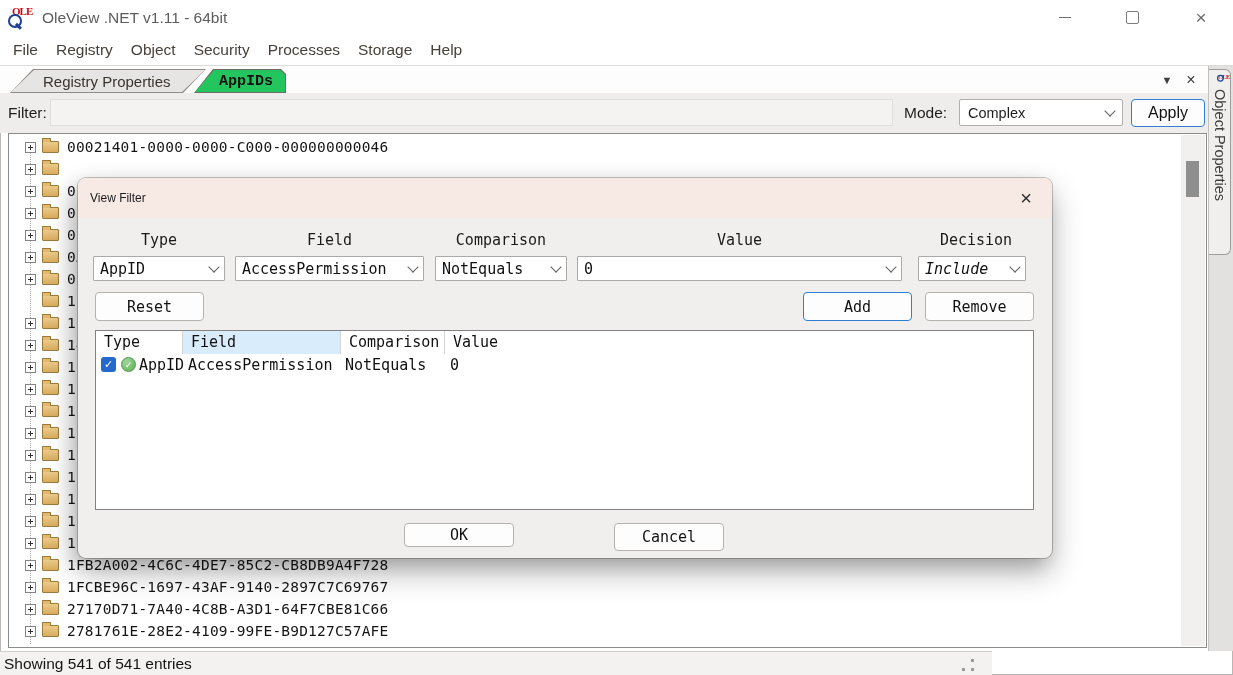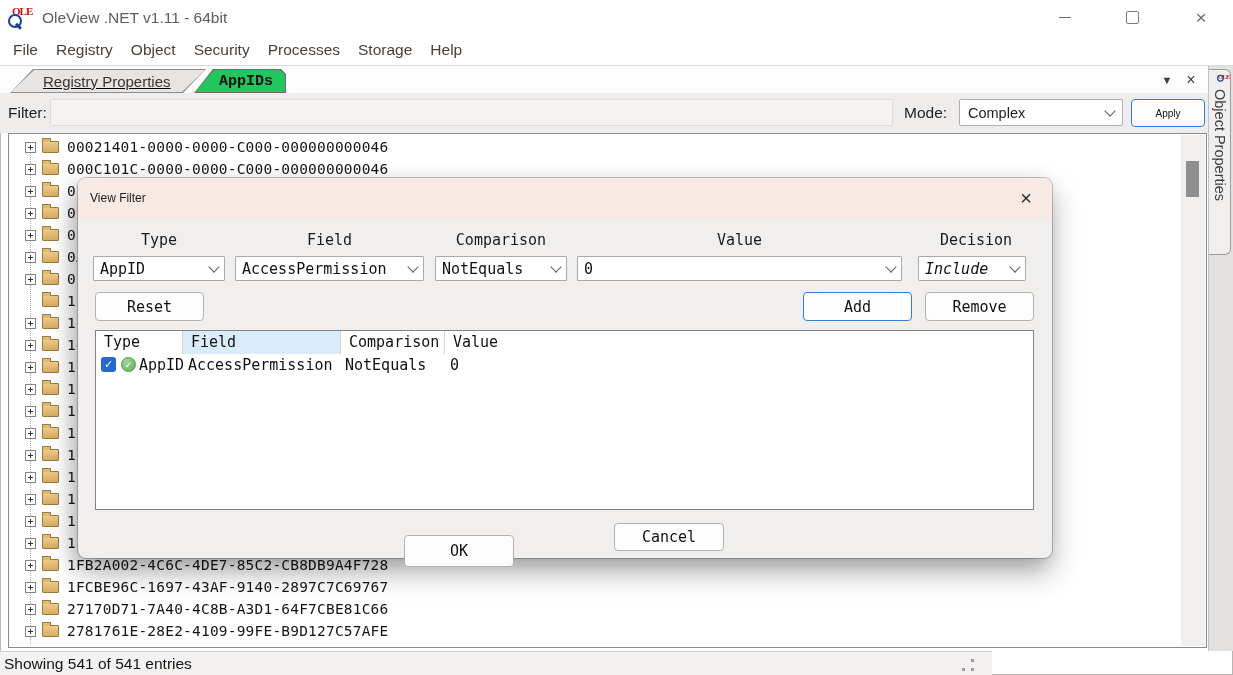--- a/index.html
+++ b/index.html
@@ -28,21 +28,21 @@
   .menu-item{font-size:15.5px;color:#48413a;padding:0 9px;height:31px;line-height:30px;}
   .menu-item:first-child{padding-left:0;}
 
   
   .tabstrip{left:0;top:66px;width:1233px;height:27px;background:#fdfdfd;}
   .tab{top:3px;height:24px;}
   .tab .t-border,.tab .t-fill{position:absolute;}
   .tab .t-border{inset:0;background:#8f8d8b;}
   .tab .t-fill{inset:1px;display:flex;align-items:center;}
   .tab-inactive{left:10px;width:196px;}
-  .tab-inactive .t-border,.tab-inactive .t-fill{clip-path:polygon(23px 0,100% 0,calc(100% - 23px) 100%,0 100%);text-decoration:underline;}
+  .tab-inactive .t-border,.tab-inactive .t-fill{clip-path:polygon(23px 0,100% 0,calc(100% - 23px) 100%,0 100%);}
   .tab-inactive .t-fill{background:#e7e5e3;}
   .tab-active{left:194px;width:92px;z-index:2;}
   .tab-active .t-border,.tab-active .t-fill{clip-path:polygon(19px 0,calc(100% - 5px) 0,100% 5px,100% 100%,0 100%);}
   .tab-active .t-border{background:#6e6c6a;}
   .tab-active .t-fill{background:#22c55e;font-family:Liberation Mono, monospace;}
   .tab-label{font-size:15px;color:#3a342e;white-space:nowrap;}
   .tab-inactive .tab-label{padding-left:32px;}
   .tab-active .tab-label{padding-left:24px;font-weight:bold;color:#111;}
   .strip-btn{top:4px;width:22px;height:20px;display:flex;align-items:center;justify-content:center;
              color:#3e3e3e;}
@@ -55,21 +55,21 @@
   .filter-label{left:8px;top:0;height:40px;line-height:40px;}
   .filter-input{left:50px;top:6px;width:843px;height:27px;background:#f4f3f2;border:1px solid #e0dedc;
                 box-sizing:border-box;font-size:14px;padding:0 6px;outline:none;color:#222;}
   .mode-label{left:904px;top:0;height:40px;line-height:40px;}
   .combo{background:#fff;border:1px solid #b1afac;box-sizing:border-box;display:flex;align-items:center;
          font-size:14.5px;color:#1d1d1d;padding:0 8px;border-radius:2px;}
   .mode-combo{left:959px;top:6px;width:164px;height:27px;gap:36px;}
   .chev{width:7px;height:7px;border-right:1.5px solid #5f5f5f;border-bottom:1.5px solid #5f5f5f;
         transform:rotate(45deg);margin-left:auto;margin-bottom:3px;flex:0 0 auto;}
   .btn{background:#fdfdfd;border:1px solid #b5b2ae;border-radius:4px;display:flex;align-items:center;
-       justify-content:center;font-size:10px;color:#111;box-sizing:border-box;}
+       justify-content:center;font-size:16px;color:#111;box-sizing:border-box;}
   .btn-accent{border:1.6px solid #2f7fd6;}
   .apply-btn{left:1131px;top:6px;width:74px;height:28px;}
 
   
   .treepanel{left:8px;top:133px;width:1199px;height:515px;background:#fff;border:1px solid #8c8c8c;
              box-sizing:border-box;}
   .tree-dotline{left:21px;top:10px;width:0;height:500px;border-left:1px dotted #adadad;}
   .tree-rows{position:absolute;left:0;top:2px;right:26px;bottom:0;overflow:hidden;}
   .tree-row{height:22px;display:flex;align-items:center;padding-left:16px;}
   .expander{width:11px;height:11px;border:1px solid #848484;background:#fff;position:relative;
@@ -209,21 +209,20 @@
   <div class="abs tree-dotline"></div>
   <div class="tree-rows">
     <div class="tree-row">
         <span class="expander"></span>
         <span class="folder"></span>
         <span class="guid">00021401-0000-0000-C000-000000000046</span>
       </div>
     <div class="tree-row">
         <span class="expander"></span>
         <span class="folder"></span>
-        <span class="guid">000C101C-0000-0000-C000-000000000046</span>
       </div>
     <div class="tree-row">
         <span class="expander"></span>
         <span class="folder"></span>
         <span class="guid">01A</span>
       </div>
     <div class="tree-row">
         <span class="expander"></span>
         <span class="folder"></span>
         <span class="guid">01C</span>
@@ -403,19 +402,19 @@
     <div class="flt-row">
       <span class="cbx" style="top:3px;"></span>
       <span class="inc-icon" style="top:3px;"></span>
       <span style="left:43px;">AppID</span>
       <span style="left:92px;">AccessPermission</span>
       <span style="left:249px;">NotEquals</span>
       <span style="left:354px;">0</span>
     </div>
   </div>
 
-  <div class="abs btn dlg-btn" style="left:326px;top:357px;width:110px;height:32px;">
+  <div class="abs btn dlg-btn" style="left:326px;top:345px;width:110px;height:24px;">
     <span>OK</span>
   </div>
   <div class="abs btn dlg-btn" style="left:536px;top:345px;width:110px;height:28px;">
     <span>Cancel</span>
   </div>
 </div>
 
 </body></html>

